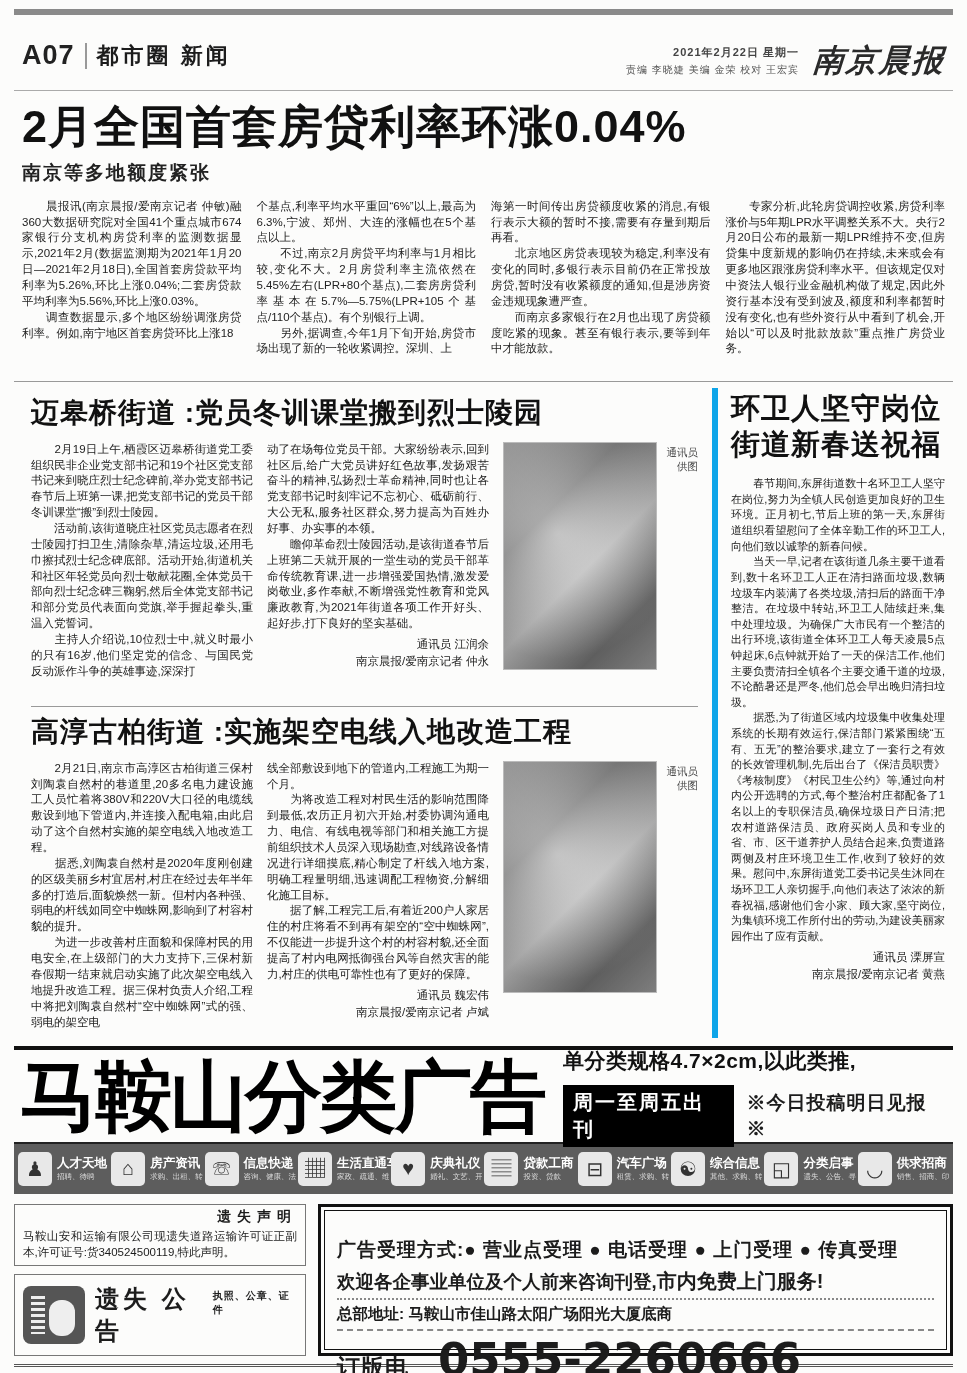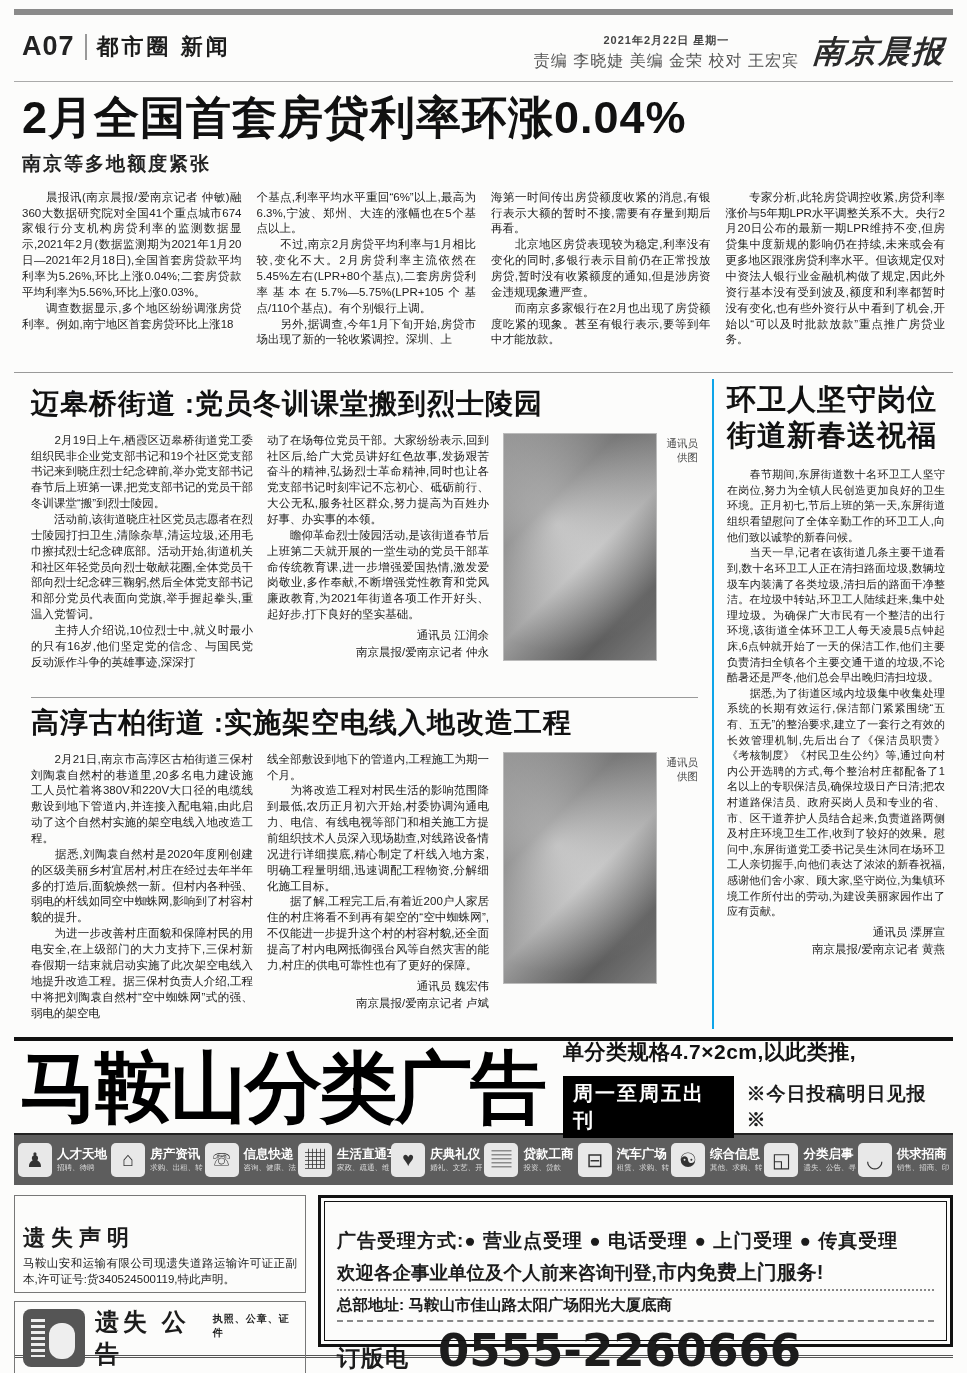--- a/index.html
+++ b/index.html
@@ -2,45 +2,45 @@
 <html lang="zh"><head>
 <meta charset="utf-8">
 <style>
   * { margin:0; padding:0; box-sizing:border-box; }
   html,body { background:#e8e8e8; }
   body { font-family:"Liberation Sans", sans-serif; color:#1c1c1c; }
   .page { position:relative; width:967px; height:1373px; margin:0 auto; background:#fcfcfb; overflow:hidden; }
 
   
   .topbar { margin:9px 14px 0; height:6px; background:#8a8a8a; }
-  .masthead { display:flex; justify-content:space-between; align-items:flex-start; padding:16px 22px 4px;gap:40px; }
+  .masthead { display:flex; justify-content:space-between; align-items:flex-start; padding:25px 22px 4px;gap:40px; }
   .mh-left { display:flex; align-items:center; gap:10px; }
   .page-no { font-size:27px; font-weight:bold; letter-spacing:1px; color:#222; }
   .mh-sep { width:2px; height:26px; background:#999; }
   .section-name { font-size:22px; font-weight:bold; letter-spacing:3px; }
   .mh-right { display:flex; align-items:center; gap:14px; }
-  .mh-meta { text-align:center; }
+  .mh-meta { text-align:right; }
   .mh-date { font-size:11px; color:#444; font-weight:bold; letter-spacing:1px; }
-  .mh-credits { font-size:16px; color:#555; margin-top:3px; letter-spacing:1px; }
+  .mh-credits { font-size:10px; color:#555; margin-top:3px; letter-spacing:1px; }
   .paper-logo { font-family:"DejaVu Serif", serif; font-style:italic; font-weight:bold; font-size:31px; letter-spacing:2px; color:#2a2a2a; transform:skewX(-4deg); }
   .head-rule { margin:4px 14px 0; border-top:1px solid #aaa; }
 
   
   .lead { padding:10px 22px 0; }
   .lead-hl { font-size:45px; font-weight:900; letter-spacing:1px; color:#111; line-height:1.15; }
   .lead-sub { font-size:19px; font-weight:bold; letter-spacing:2px; margin-top:7px; color:#222; }
   .lead-cols { display:flex; gap:15px; margin-top:13px; height:172px; overflow:hidden; }
   .lead-cols .col { flex:1; }
   .frag { font-size:11.5px; line-height:1.38; text-align:justify; color:#222; }
   .sect-rule { margin:10px 14px 0; border-top:1px solid #999; }
 
   
   .middle { display:flex; margin-top:6px; height:650px; overflow:hidden; }
   .mid-left { width:712px; padding:0 14px 0 31px; }
-  .mid-right { flex:1; border-left:2px solid #0ea5e9; padding:2px 22px 0 13px; }
+  .mid-right { flex:1; border-left:6px solid #0ea5e9; padding:2px 22px 0 13px; }
 
   .art-hl { font-size:28px; font-weight:900; letter-spacing:1px; color:#111; margin:6px 0 10px; }
   .art-body { display:flex; gap:14px; }
   .art-col { width:222px; flex:none; overflow:hidden; }
   .art-photo-wrap { flex:1; display:flex; flex-direction:row; }
   .photo { width:100%; border:1px solid #bbb;
            background:linear-gradient(135deg,#b9b9b9 0%,#8f8f8f 30%,#d2d2d2 55%,#7e7e7e 80%,#a8a8a8 100%); position:relative; }
   .photo::after { content:""; position:absolute; inset:0;
            background:radial-gradient(circle at 35% 40%, rgba(255,255,255,.35), rgba(0,0,0,.25) 75%); }
   .photo-cap { font-size:10.5px; color:#444; text-align:right; margin-top:4px; }
@@ -65,21 +65,21 @@
   .cat { display:flex; align-items:center; gap:5px; flex:1; min-width:0; }
   .cat-icon { width:34px; height:34px; flex:none; background:#e8e8e8; border-radius:5px; color:#333;
               display:flex; align-items:center; justify-content:center; font-size:20px; }
   .cat-text { display:flex; flex-direction:column; min-width:0; }
   .cat-label { color:#fff; font-size:12.5px; font-weight:bold; white-space:nowrap; }
   .cat-sub { color:#ddd; font-size:7.5px; white-space:nowrap; overflow:hidden; }
 
   .ad-bottom { display:flex; gap:12px; margin-top:10px; height:152px; }
   .lost-col { width:292px; display:flex; flex-direction:column; gap:8px; }
   .lost-box { border:1px solid #777; padding:3px 8px 5px; }
-  .lost-title { font-size:22px; font-weight:900; letter-spacing:6px; text-align:left;margin-top:24px; }
+  .lost-title { font-size:14px; font-weight:900; letter-spacing:6px; text-align:right; }
   .lost-body { font-size:11.5px; line-height:1.4; margin-top:2px; text-align:justify; }
   .lost2 { border:1px solid #777; flex:1; display:flex; align-items:center; gap:10px; padding:4px 8px; }
   .mouse-icon { width:62px; height:58px; background:#555; border-radius:8px; position:relative; flex:none; }
   .mouse-icon::before { content:""; position:absolute; left:26px; top:14px; width:26px; height:36px; background:#eee; border-radius:12px; }
   .mouse-icon::after { content:""; position:absolute; left:8px; top:10px; width:14px; height:38px;
         background:repeating-linear-gradient(#eee 0 3px,#555 3px 6px); }
   .lost2-text { display:flex; flex-direction:row; }
   .lost2-main { font-size:24px; font-weight:900; letter-spacing:4px; }
   .lost2-sub { font-size:10px; font-weight:bold; margin-top:6px; letter-spacing:1px; }
 

